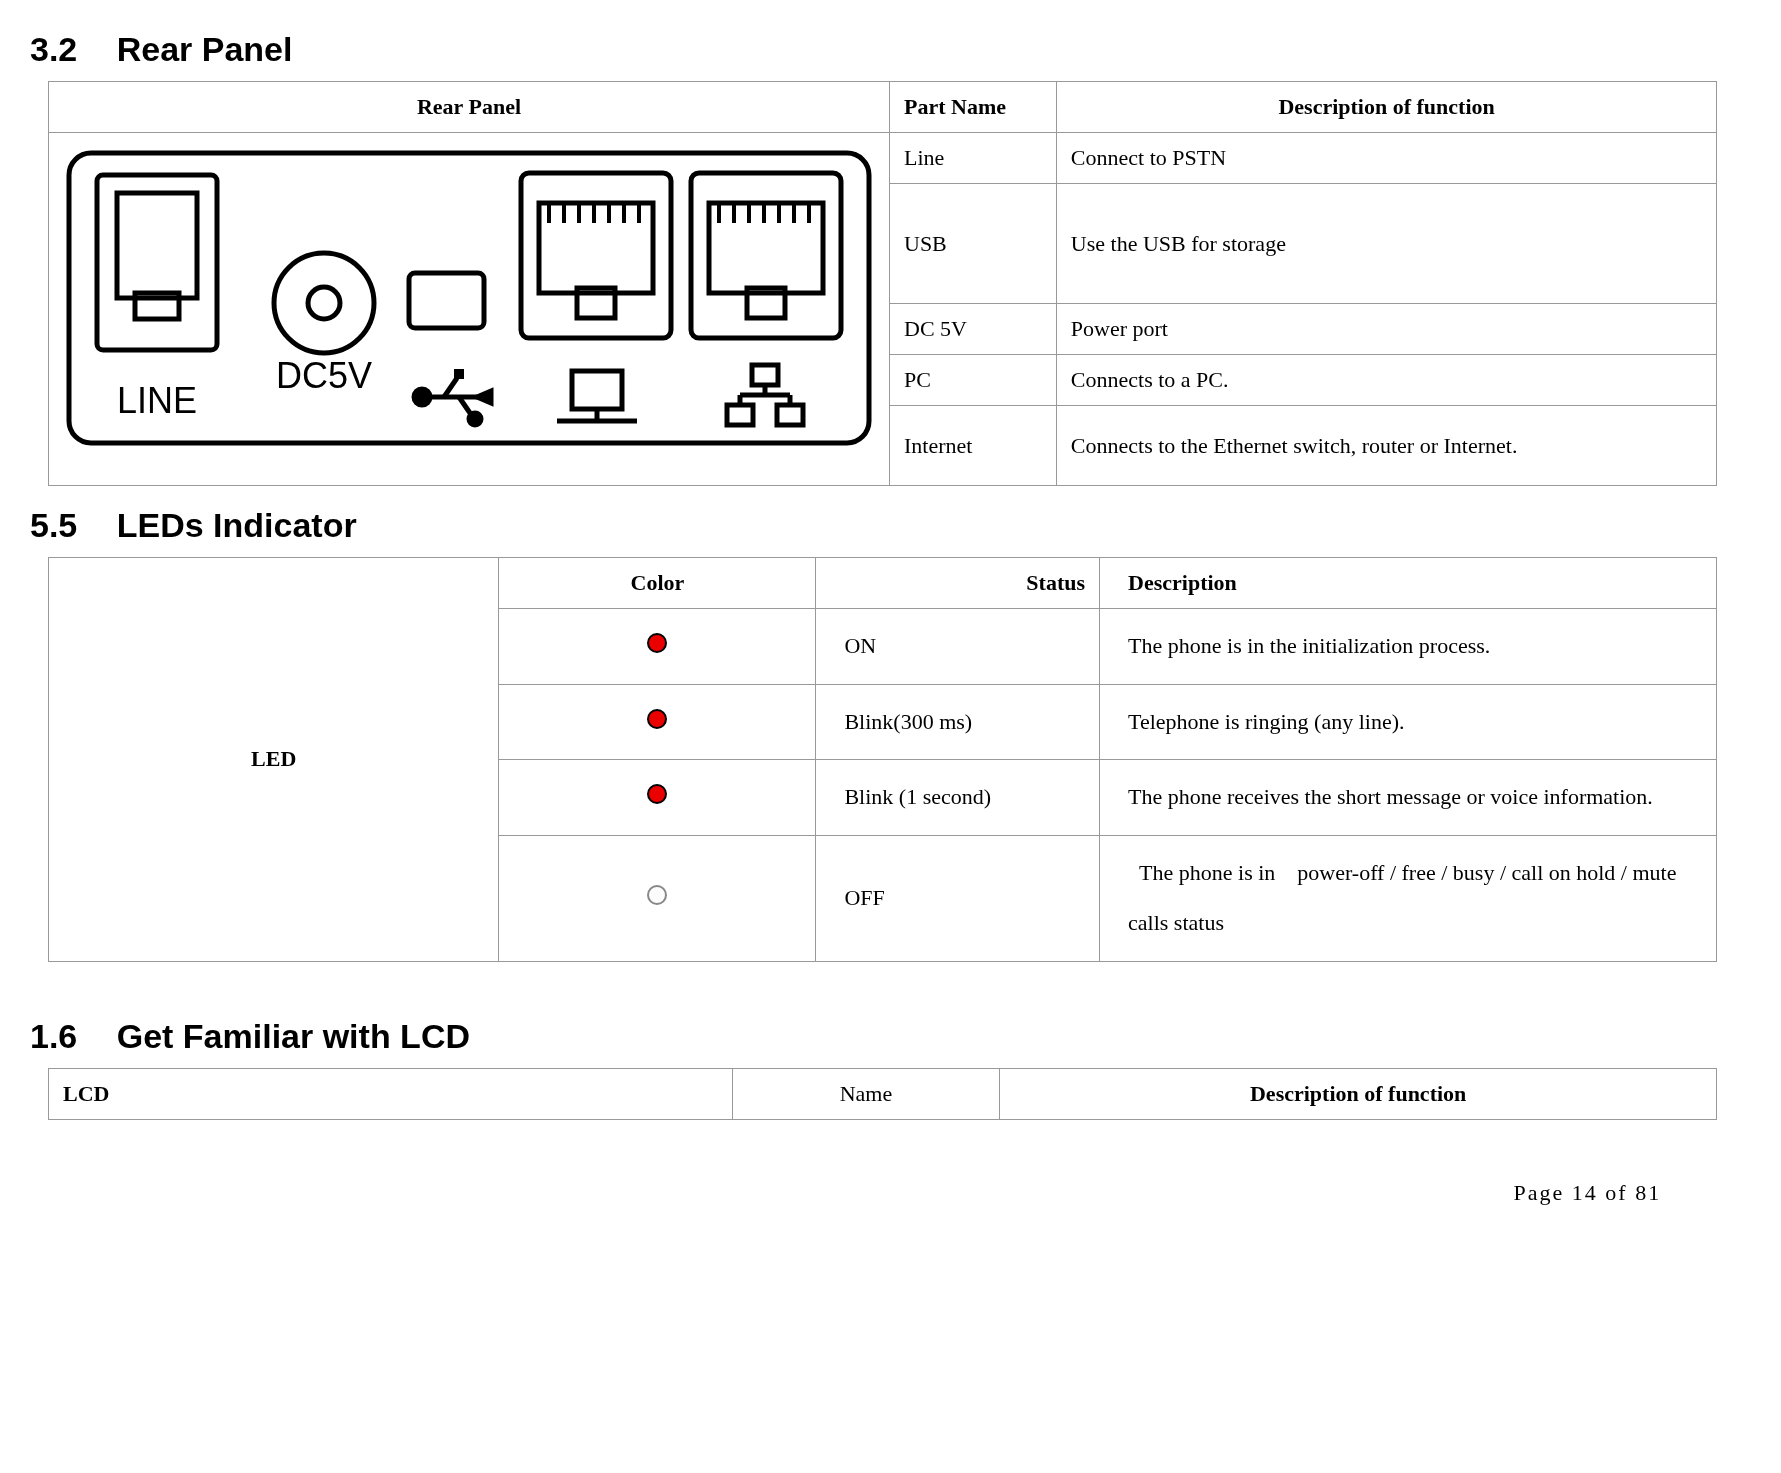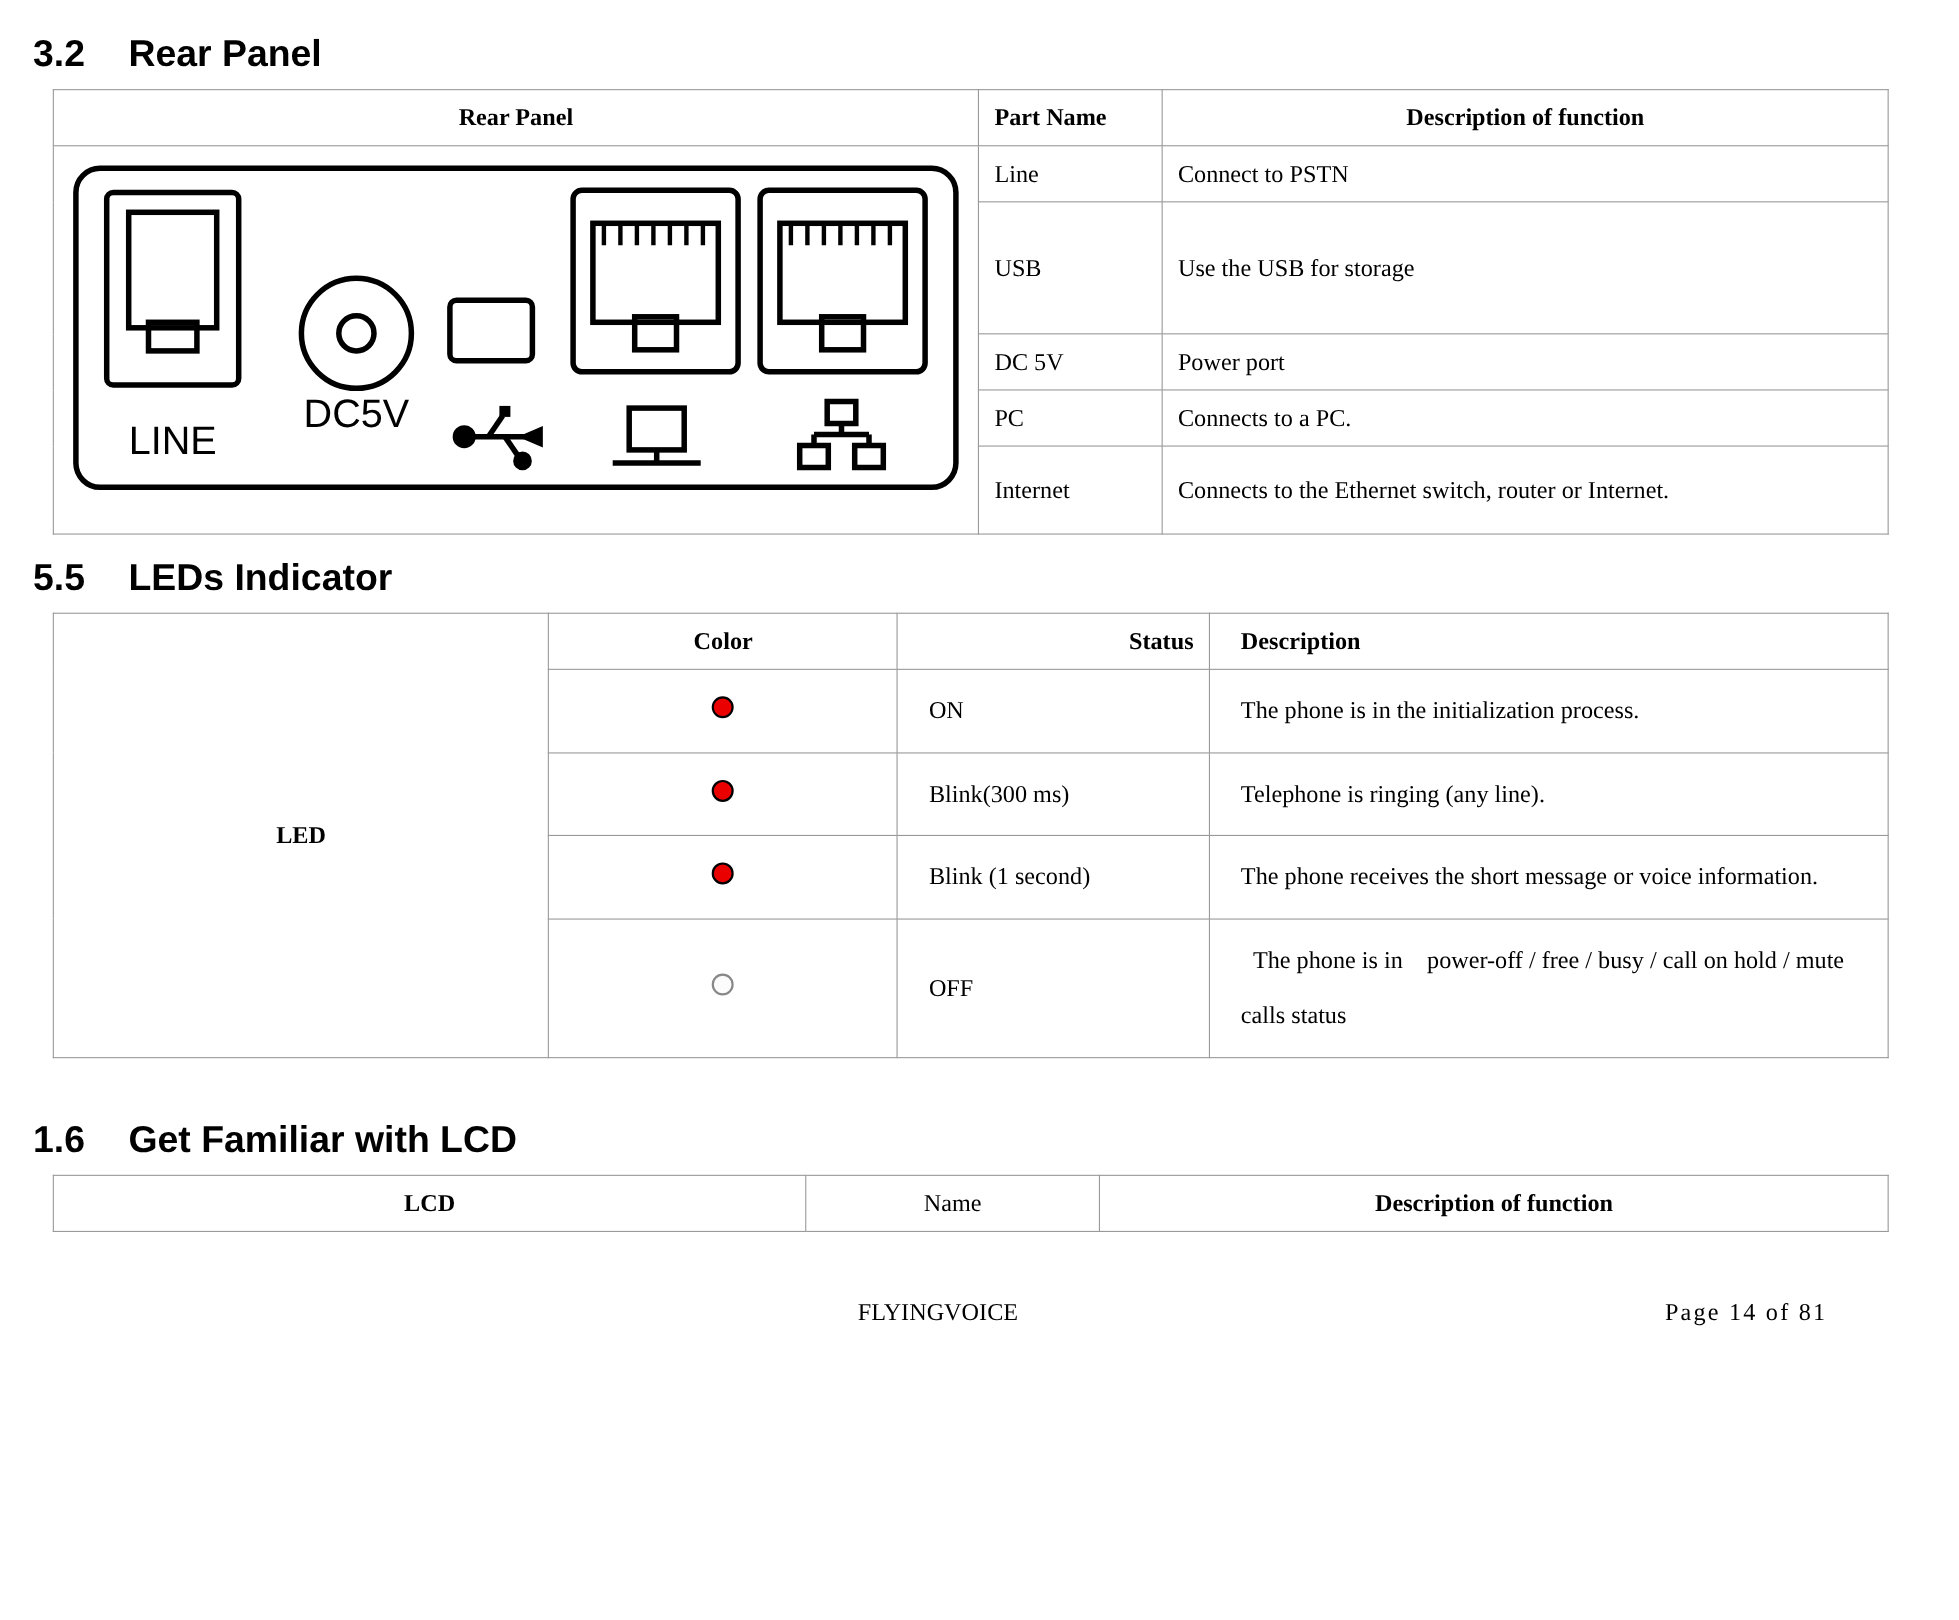--- a/index.html
+++ b/index.html
@@ -34,21 +34,21 @@
       text-align: left;
       vertical-align: middle;
     }
     .rear-panel-header-left { text-align: center; font-weight: bold; width: 50%; }
     .rear-panel-header-mid { text-align: left; font-weight: bold; width: 10%; }
     .rear-panel-header-right { text-align: center; font-weight: bold; }
     .led-first-col { text-align: center; font-weight: bold; width: 27%; }
     .led-color-col { text-align: center; width: 19%; }
     .led-status-col { width: 17%; padding-left: 28px; }
     .led-desc-col { padding-left: 28px; line-height: 2.3; }
-    .lcd-first-col { text-align: center; font-weight: bold; width: 41%; }
+    .lcd-first-col { text-align: left; font-weight: bold; width: 41%; }
     .lcd-name-col { text-align: center; font-weight: normal; width: 16%; }
     .lcd-desc-col { text-align: center; font-weight: bold; }
     .rear-panel-img-cell { vertical-align: top; padding: 10px; }
     .rear-panel-svg { display: block; }
     .led-red-circle {
       width: 20px;
       height: 20px;
       border-radius: 50%;
       background: #eb0000;
       border: 2px solid #000;
@@ -226,15 +226,14 @@
       <tr>
     <td class="lcd-first-col">LCD</td>
     <td class="lcd-name-col">Name</td>
     <td class="lcd-desc-col">Description of function</td>
   </tr>
 </tbody>
   </table>
 
 <div class="footer">
   <div class="footer-left"></div>
-  <div class="footer-center">FLYINGVOICE</div>
   <div class="footer-right">Page  14  of  81</div>
 </div>
 
 </body></html>

